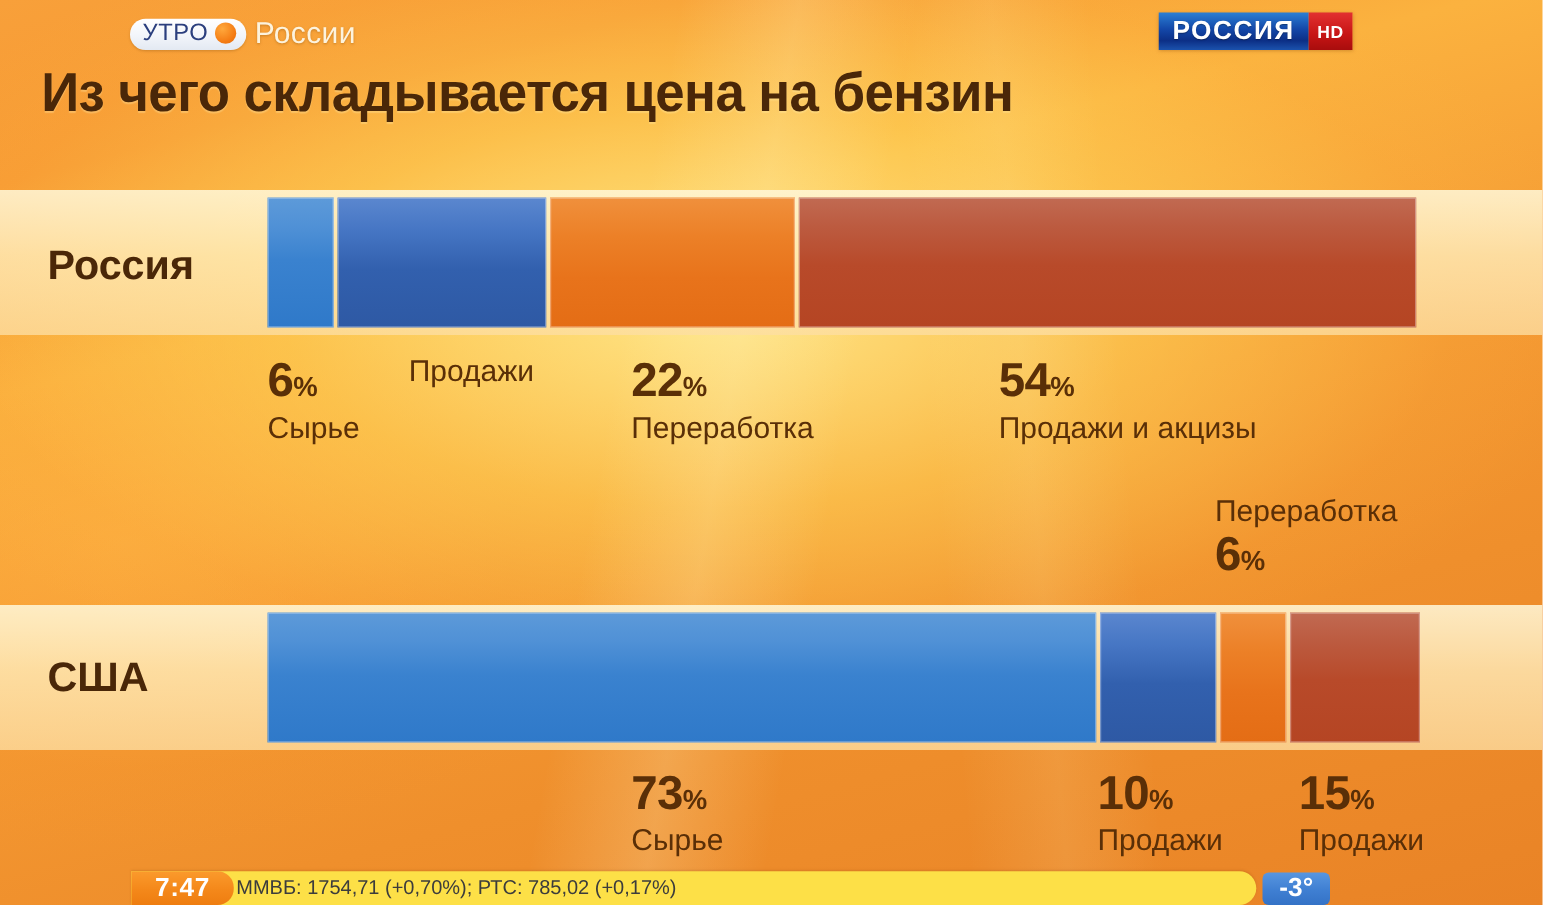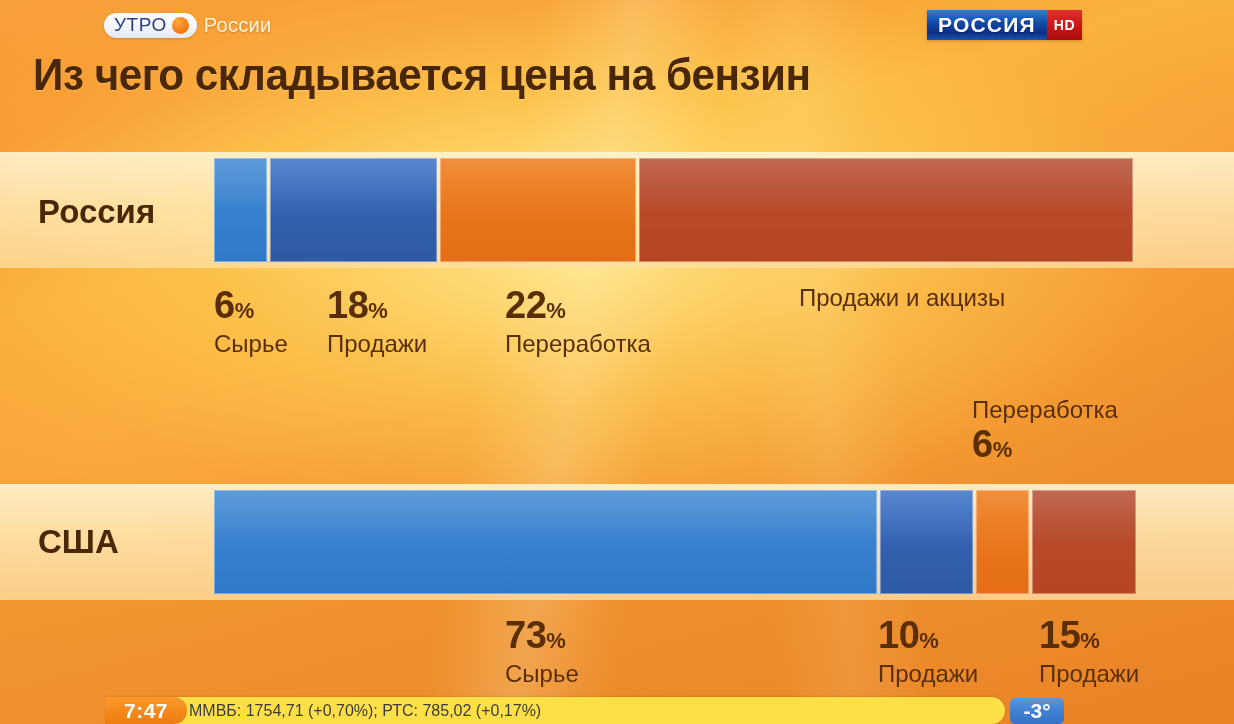--- a/index.html
+++ b/index.html
@@ -23,21 +23,21 @@
   .morning-logo { position:absolute; left:104px; top:13px; display:flex; align-items:center; gap:7px; }
   .pill {
     display:flex; align-items:center; gap:5px;
     background:linear-gradient(180deg,#ffffff 0%,#f2f5fa 55%,#e3e9f2 100%);
     border-radius:13px; padding:2px 8px 3px 10px;
     box-shadow:0 1px 2px rgba(120,70,10,0.28);
   }
   .pill-text { font-size:19px; font-weight:normal; color:#2b3f7e; letter-spacing:0.5px; line-height:20px; }
   .pill-dot { width:17px; height:17px; border-radius:50%;
     background:radial-gradient(circle at 35% 30%, #ffa83c 0%, #f47b13 65%, #e06b08 100%); }
-  .morning-sub { font-size:20px; color:#fdf3dd; font-weight:normal; text-shadow:0 1px 2px rgba(140,80,10,0.45); letter-spacing:0.3px; }
+  .morning-sub { font-size:24px; color:#fdf3dd; font-weight:normal; text-shadow:0 1px 2px rgba(140,80,10,0.45); letter-spacing:0.3px; }
 
   .channel-bug { position:absolute; right:152px; top:10px; display:flex; align-items:stretch; height:30px;
      box-shadow:0 1px 3px rgba(120,60,10,0.35); }
   .ch-main { background:linear-gradient(180deg,#2b7fd4 0%,#1347a8 45%,#0c2f86 75%,#1b52ad 100%);
      display:flex; align-items:center; padding:0 11px; }
   .ch-main span { color:#ffffff; font-size:21px; font-weight:bold; letter-spacing:1.2px;
      text-shadow:0 1px 1px rgba(0,0,0,0.35); }
   .ch-hd { background:linear-gradient(180deg,#e23030 0%,#c61414 60%,#a80d0d 100%);
      display:flex; align-items:center; padding:0 7px; }
   .ch-hd span { color:#fff; font-size:14px; font-weight:bold; letter-spacing:0.5px; }
@@ -133,28 +133,28 @@
   <div class="seg sales" style="width:167px"></div>
   <div class="seg refin" style="width:196px"></div>
   <div class="seg tax" style="width:494px"></div>
 </div>
 
 <div class="callout c-ru-raw">
   <div class="num"><span>6</span><span class="pct">%</span></div>
   <div class="cap">Сырье</div>
 </div>
 <div class="callout c-ru-sales">
-  <div class="num"><span>18</span><span class="pct">%</span></div>
   <div class="cap">Продажи</div>
 </div>
 <div class="callout c-ru-refin">
   <div class="num"><span>22</span><span class="pct">%</span></div>
   <div class="cap">Переработка</div>
 </div>
 <div class="callout c-ru-tax">
+  <div class="num"><span>54</span><span class="pct">%</span></div>
   <div class="cap">Продажи и акцизы</div>
 </div>
 
 <div class="callout above c-us-refin">
   <div class="cap">Переработка</div>
   <div class="num"><span>6</span><span class="pct">%</span></div>
 </div>
 
 <div class="band band-us"></div>
 <div class="row-label label-us">США</div>

